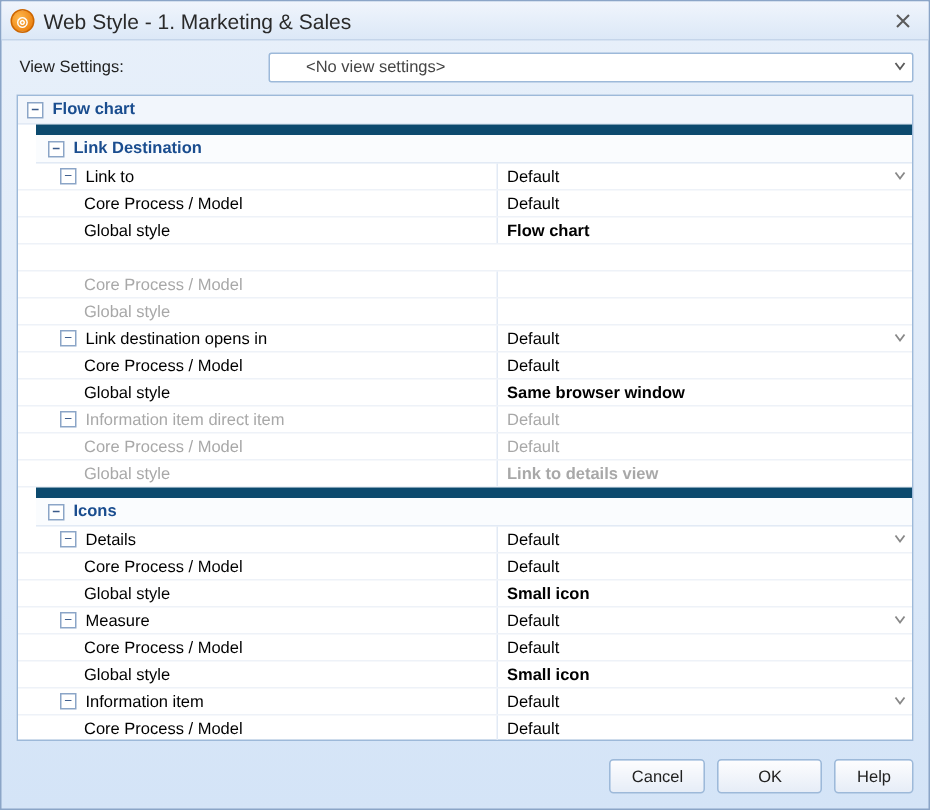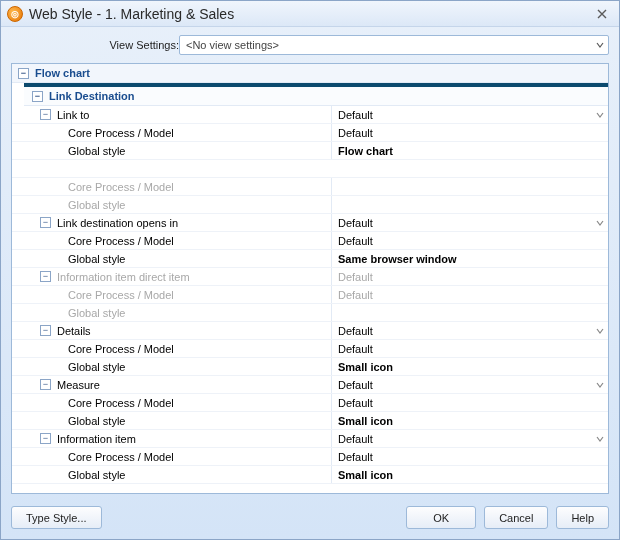--- a/index.html
+++ b/index.html
@@ -4,44 +4,44 @@
 <style>
 * { box-sizing: border-box; margin: 0; padding: 0; }
 body { font-family: "Segoe UI", Tahoma, sans-serif; font-size: 11px; background: #d4e4f7; overflow: hidden; }
 .window { width: 620px; height: 540px; background: linear-gradient(to bottom, #e8f0fa 0%, #d4e4f7 100%); border: 1px solid #8ba5c7; display: flex; flex-direction: column; }
 .titlebar { height: 26px; display: flex; align-items: center; padding: 0 6px; background: linear-gradient(to bottom, #f0f5fc 0%, #dce8f7 100%); border-bottom: 1px solid #c5d5ea; }
 .titlebar-icon { width: 16px; height: 16px; border-radius: 50%; background: radial-gradient(circle at 35% 35%, #ffb84d, #e67300); border: 1px solid #cc6600; display: flex; align-items: center; justify-content: center; color: #fff; font-size: 9px; font-weight: bold; }
 .titlebar-text { margin-left: 6px; color: #2a2a2a; font-size: 14px; flex: 1; }
 .titlebar-close { width: 22px; height: 18px; display: flex; align-items: center; justify-content: center; color: #5a5a5a; cursor: pointer; }
 .titlebar-close svg { width: 10px; height: 10px; }
 
-.settings-row { display: flex; align-items: center; padding: 8px 10px 6px 12px; text-align: right; }
+.settings-row { display: flex; align-items: center; padding: 8px 10px 6px 12px; }
 .settings-label { width: 166px; color: #222; }
-.settings-dropdown { flex: 1; height: 20px; background: #fff; border: 1px solid #9db9d9; display: flex; align-items: center; padding: 0 6px; color: #444; position: relative; cursor: pointer; border-radius: 2px; }
+.settings-dropdown { flex: 1; height: 20px; background: #fff; border: 1px solid #9db9d9; display: flex; align-items: center; padding: 0 24px; color: #444; position: relative; cursor: pointer; border-radius: 2px; }
 .settings-dropdown .dd-arrow { position: absolute; right: 4px; top: 50%; transform: translateY(-50%); }
 
 .grid-wrap { flex: 1; margin: 2px 10px 6px 10px; background: #fff; border: 1px solid #9db9d9; position: relative; overflow: hidden; display: flex; }
 .grid-scroll { flex: 1; overflow-y: auto; overflow-x: hidden; }
 .grid-scroll::-webkit-scrollbar { width: 16px; }
 .grid-scroll::-webkit-scrollbar-track { background: #e8eef7; border-left: 1px solid #c5d5ea; }
 .grid-scroll::-webkit-scrollbar-thumb { background: linear-gradient(to right, #d4e4f7, #b8cfe8); border: 1px solid #9db9d9; border-radius: 2px; }
 .grid-scroll::-webkit-scrollbar-button { height: 16px; background: #e8eef7; border: 1px solid #c5d5ea; }
 
 .section-hdr { background: #f2f6fc; color: #1a4d8f; font-weight: bold; padding: 3px 4px 3px 6px; display: flex; align-items: center; border-bottom: 1px solid #e2eaf5; }
-.section-hdr.sub { background: #fafcfe; border-top: 4px solid #0c4a6e; margin-left: 12px; padding-left: 8px; }
+.section-hdr.sub { background: #fafcfe; border-top: 7px solid #0c4a6e; margin-left: 12px; padding-left: 8px; }
 .expander { width: 11px; height: 11px; border: 1px solid #8ba5c7; background: #fff; display: inline-flex; align-items: center; justify-content: center; margin-right: 6px; cursor: pointer; font-size: 9px; line-height: 1; color: #3a5a8a; }
 .expander::before { content: "−"; }
 
 .prop-row { display: flex; border-bottom: 1px solid #eef2f8; min-height: 18px; align-items: stretch; }
 .prop-name { display: flex; align-items: center; padding: 2px 4px; border-right: 1px solid #e2eaf5; width: 320px; }
 .prop-val { flex: 1; display: flex; align-items: center; padding: 2px 6px; position: relative; }
 .prop-val.bold { font-weight: bold; }
 .prop-val .dd-arrow { position: absolute; right: 4px; top: 50%; transform: translateY(-50%); }
 .indent-1 { padding-left: 28px; }
-.indent-2 { padding-left: 56px; }
+.indent-2 { padding-left: 44px; }
 .disabled { color: #a8a8a8; }
 
 .dd-arrow svg { width: 8px; height: 8px; }
 
 .footer { padding: 6px 10px 10px 10px; display: flex; align-items: center; }
 .btn { height: 23px; padding: 0 14px; background: linear-gradient(to bottom, #fdfdfe, #e6edf7); border: 1px solid #9db9d9; border-radius: 3px; cursor: pointer; font-size: 11px; display: inline-flex; align-items: center; color: #222; }
 .footer-spacer { flex: 1; }
 .footer .btn + .btn { margin-left: 8px; }
 .footer .btn.ok { padding: 0 26px; }
 </style>
@@ -130,20 +130,25 @@
             <span>Information item direct item</span>
           </div>
           <div class="prop-val disabled">Default</div>
         </div>
         <div class="prop-row">
           <div class="prop-name indent-2 disabled">Core Process / Model</div>
           <div class="prop-val disabled">Default</div>
         </div>
         <div class="prop-row">
           <div class="prop-name indent-2 disabled">Global style</div>
+          <div class="prop-val bold disabled">Link to details view</div>
+        </div>
+        <div class="section-hdr sub">
+          <span class="expander"></span>
+          <span>Icons</span>
         </div>
         <div class="prop-row">
           <div class="prop-name indent-1">
             <span class="expander"></span>
             <span>Details</span>
           </div>
           <div class="prop-val">Default<span class="dd-arrow"><svg viewBox="0 0 8 8">
                 <path d="M1 2 L4 6 L7 2" fill="none" stroke="#888" stroke-width="1.2"></path>
               </svg></span></div>
         </div>
@@ -186,19 +191,18 @@
           <div class="prop-val">Default</div>
         </div>
         <div class="prop-row">
           <div class="prop-name indent-2">Global style</div>
           <div class="prop-val bold">Small icon</div>
         </div>
       </div>
   </div>
 
   <div class="footer">
-    <button class="btn">Type Style...</button>
     <div class="footer-spacer"></div>
+    <button class="btn">Cancel</button>
     <button class="btn ok">OK</button>
-    <button class="btn">Cancel</button>
     <button class="btn">Help</button>
   </div>
 </div>
 
 </body></html>

